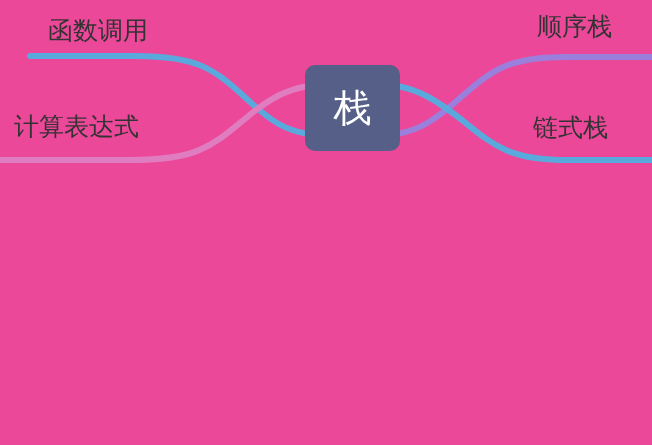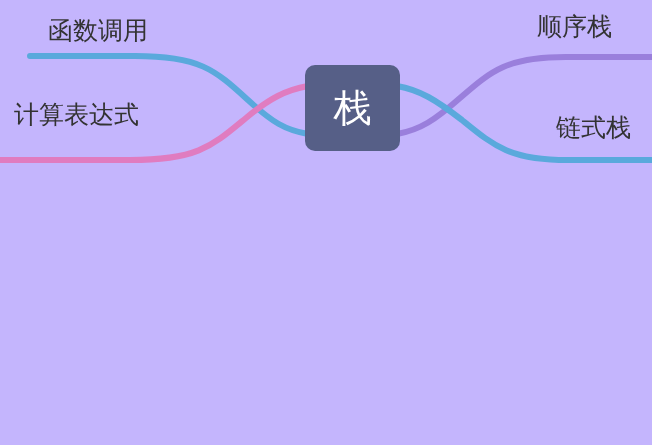--- a/index.html
+++ b/index.html
@@ -33,23 +33,23 @@
   }
   .label {
     position: absolute;
     color: #333333;
     font-size: 25px;
     line-height: 1;
     white-space: nowrap;
     font-family: "Liberation Sans", "DejaVu Sans", sans-serif;
   }
   #label-fn-call    { left: 48px;  top: 18px; }
-  #label-calc-expr  { left: 14px;  top: 102px; }
+  #label-calc-expr  { left: 14px;  top: 114px; }
   #label-seq-stack  { left: 537px; top: 16px; font-family: Liberation Mono, monospace; }
-  #label-link-stack { left: 556px; top: 115px; }
+  #label-link-stack { left: 533px; top: 115px; }
 
   #center-node {
     position: absolute;
     left: 305px;
     top: 65px;
     width: 95px;
     height: 86px;
     border-radius: 10px;
     background: #565f87;
     display: flex;
@@ -60,21 +60,21 @@
   #center-node-label {
     color: #ffffff;
     font-size: 38px;
     line-height: 1;
     font-family: "Liberation Sans", "DejaVu Sans", sans-serif;
   }
 </style>
 </head>
 <body>
 
-<div id="canvas" style="width: 652px; height: 445px; background: #c4b5fd;">
+<div id="canvas" style="width: 652px; height: 445px; background: #ec4899;">
 
   <svg id="branch-svg" viewBox="0 0 652 445" xmlns="http://www.w3.org/2000/svg">
     <path class="branch-path" id="path-fn-call" d="M 30 56 L 135 56 C 200 56 215 70 248 100 C 272 122 285 130 308 134" stroke="#5aa9dc" stroke-width="6"></path>
     <path class="branch-path" id="path-calc-expr" d="M 0 160 L 130 160 C 198 160 212 146 246 118 C 270 98 286 90 308 86" stroke="#e07cc0" stroke-width="6"></path>
     <path class="branch-path" id="path-seq-stack" d="M 397 134 C 420 130 435 120 460 98 C 492 70 508 57 566 57 L 652 57" stroke="#9a7fdc" stroke-width="6"></path>
     <path class="branch-path" id="path-link-stack" d="M 397 86 C 420 90 436 100 462 120 C 494 146 510 160 568 160 L 652 160" stroke="#5aa9dc" stroke-width="6"></path>
   </svg>
 
   <div class="label" id="label-fn-call">函数调用</div>
 

